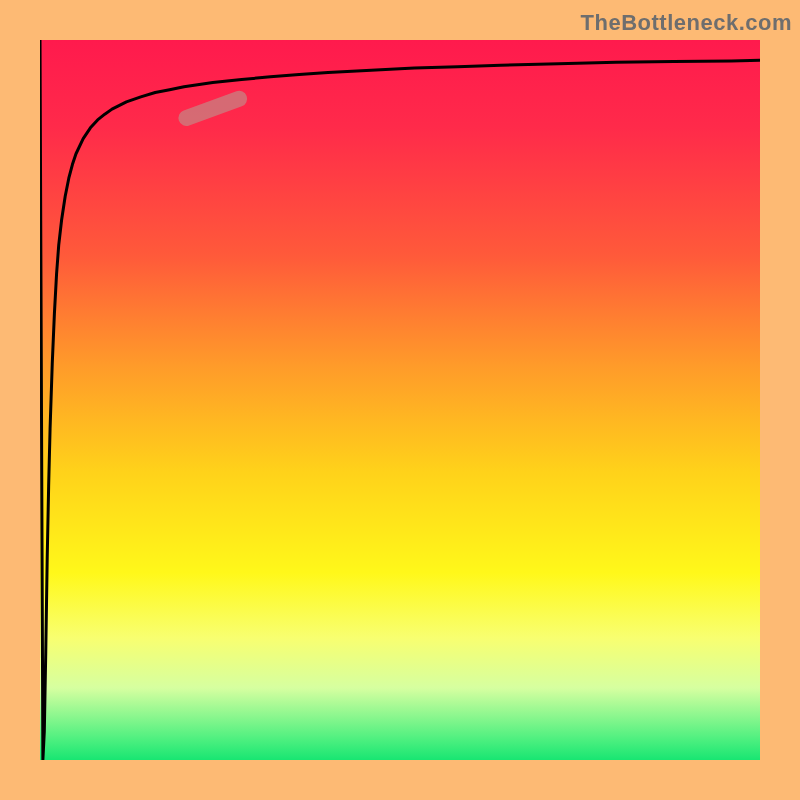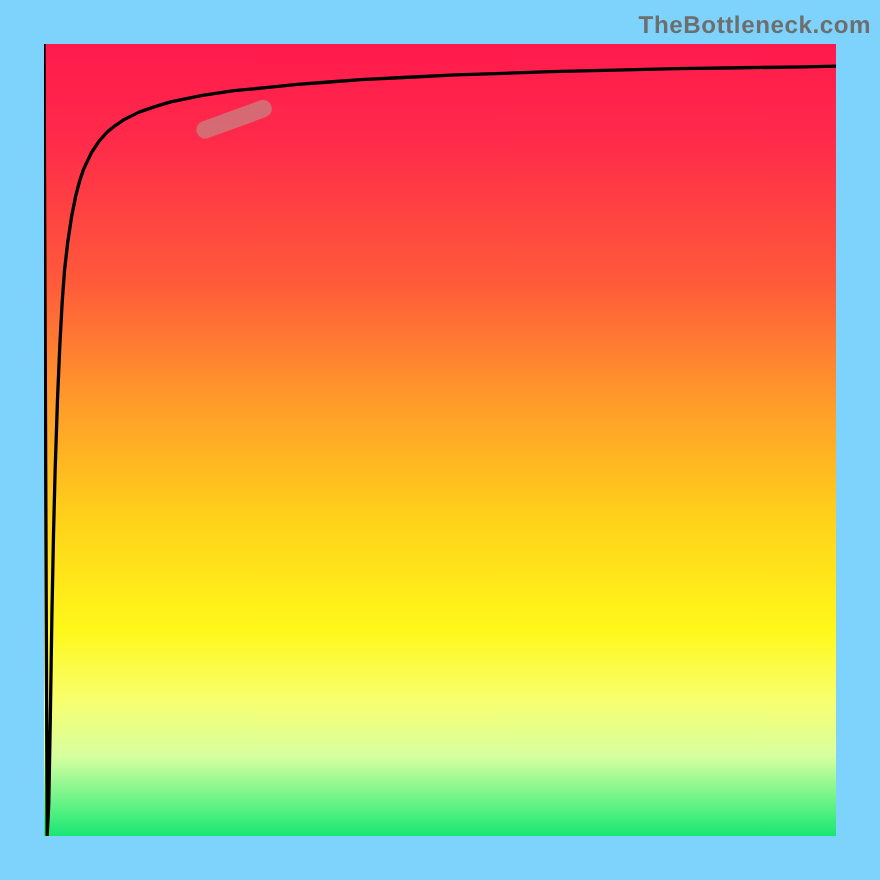--- a/index.html
+++ b/index.html
@@ -1,21 +1,21 @@
 <!DOCTYPE html>
 <html><head>
 <meta charset="utf-8">
 <style>
   * { margin: 0; padding: 0; box-sizing: border-box; }
   html, body { width: 800px; height: 800px; background: #000; overflow: hidden; }
   .chart-wrap {
     position: relative;
     width: 800px;
     height: 800px;
-    background: #7dd3fc;
+    background: #fdba74;
   }
   .plot-area {
     position: absolute;
     left: 40px;
     top: 40px;
     width: 720px;
     height: 720px;
     background: linear-gradient(
       to bottom,
       #ff1a4d 0%,

